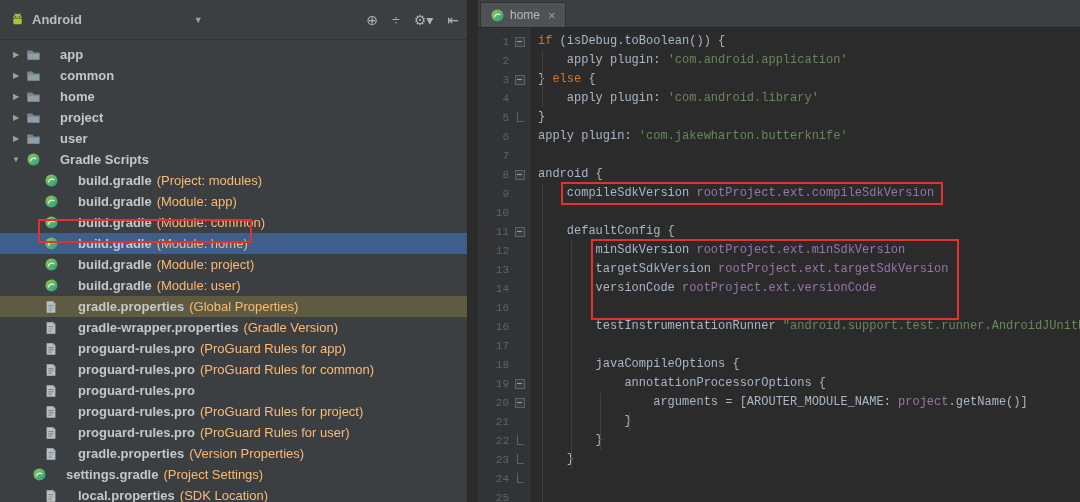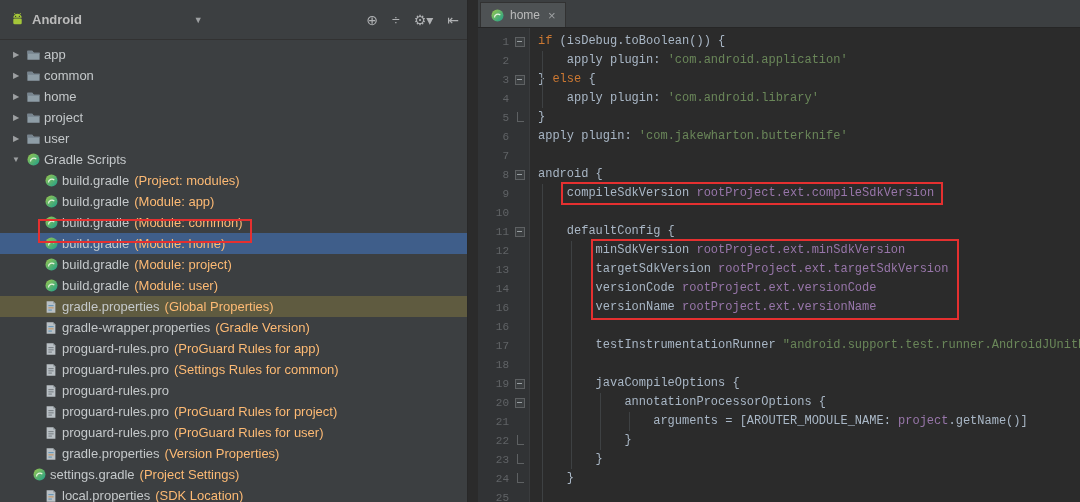--- a/index.html
+++ b/index.html
@@ -12,21 +12,21 @@
   .selector{display:flex;align-items:center;gap:6px;color:#BBBBBB;font-size:13px;font-weight:bold;cursor:pointer}
   .selector .dd{font-size:9px;color:#9DA0A2;margin-left:106px;font-weight:normal}
   .picons{margin-left:auto;display:flex;align-items:center;gap:14px;color:#AFB1B3;font-size:14px}
   .tbicon{cursor:pointer;line-height:1}
   .tree{flex:1;padding-top:4px;position:relative;overflow:hidden}
   .tree-row{height:21px;display:flex;align-items:center;font-size:13px;color:#BBBBBB;white-space:nowrap;cursor:pointer}
   .tree-row.selected{background:var(--selection-blue)}
   .tree-row.highlight{background:var(--highlight-olive)}
   .arrow{width:16px;flex:none;font-size:8px;color:#9DA0A2;text-align:center}
   .ticon{width:18px;height:16px;flex:none;display:inline-flex;align-items:center;justify-content:center}
-  .tlabel{font-weight:normal;color:#C4C8CA;margin-left:2px}
+  .tlabel{font-weight:bold;color:#C4C8CA;margin-left:18px}
   .tann{color:#fdba74;margin-left:5px}
 
   
   .splitter{width:11px;flex:none;background:#2B2B2B;border-left:1px solid #282828;cursor:col-resize}
 
   
   .editor{flex:1;display:flex;flex-direction:column;background:#2B2B2B;min-width:0}
   .tabs{height:28px;flex:none;background:#3C3F41;display:flex;align-items:flex-end;padding-left:2px;border-bottom:1px solid #262626}
   .tab{height:25px;display:inline-flex;align-items:center;gap:5px;padding:0 9px;font-size:12px;color:#BBBBBB;cursor:pointer}
   .tab.active{background:#4E5254;border:1px solid #323232;border-bottom:none}
@@ -294,21 +294,21 @@
           <span class="ticon">
             <svg viewBox="0 0 16 16" width="14" height="14">
               <path d="M3 1.5 h7.5 l2.5 2.5 v10.5 h-10 z" fill="#B9C0C5"></path>
               <path d="M10.5 1.5 l2.5 2.5 h-2.5 z" fill="#8F979C"></path>
               <rect x="5" y="6" width="6" height="1" fill="#6A7076"></rect>
               <rect x="5" y="8.5" width="6" height="1" fill="#6A7076"></rect>
               <rect x="5" y="11" width="4" height="1" fill="#6A7076"></rect>
             </svg>
           </span>
           <span class="tlabel">proguard-rules.pro</span>
-          <span class="tann">(Settings Rules for common)</span>
+          <span class="tann">(ProGuard Rules for common)</span>
         </div>
         <div class="tree-row" style="padding-left: 26px;">
           <span class="arrow"></span>
           <span class="ticon">
             <svg viewBox="0 0 16 16" width="14" height="14">
               <path d="M3 1.5 h7.5 l2.5 2.5 v10.5 h-10 z" fill="#B9C0C5"></path>
               <path d="M10.5 1.5 l2.5 2.5 h-2.5 z" fill="#8F979C"></path>
               <rect x="5" y="6" width="6" height="1" fill="#6A7076"></rect>
               <rect x="5" y="8.5" width="6" height="1" fill="#6A7076"></rect>
               <rect x="5" y="11" width="4" height="1" fill="#6A7076"></rect>
@@ -524,21 +524,20 @@
           <div class="cline"><span class="d">}</span></div>
           <div class="cline"><span class="d">apply plugin: </span><span class="s">'com.jakewharton.butterknife'</span></div>
           <div class="cline"></div>
           <div class="cline"><span class="d">android {</span></div>
           <div class="cline"><span class="d">    compileSdkVersion </span><span class="p">rootProject.ext.compileSdkVersion</span></div>
           <div class="cline"></div>
           <div class="cline"><span class="d">    defaultConfig {</span></div>
           <div class="cline"><span class="d">        minSdkVersion </span><span class="p">rootProject.ext.minSdkVersion</span></div>
           <div class="cline"><span class="d">        targetSdkVersion </span><span class="p">rootProject.ext.targetSdkVersion</span></div>
           <div class="cline"><span class="d">        versionCode </span><span class="p">rootProject.ext.versionCode</span></div>
-          <div class="cline"><span class="d">        versionName </span><span class="p">rootProject.ext.versionName</span></div>
           <div class="cline"></div>
           <div class="cline"><span class="d">        testInstrumentationRunner </span><span class="s">"android.support.test.runner.AndroidJUnitRunner"</span></div>
           <div class="cline"></div>
           <div class="cline"><span class="d">        javaCompileOptions {</span></div>
           <div class="cline"><span class="d">            annotationProcessorOptions {</span></div>
           <div class="cline"><span class="d">                arguments = [AROUTER_MODULE_NAME: </span><span class="p">project</span><span class="d">.getName()]</span></div>
           <div class="cline"><span class="d">            }</span></div>
           <div class="cline"><span class="d">        }</span></div>
           <div class="cline"><span class="d">    }</span></div>
           <div class="cline"></div>

